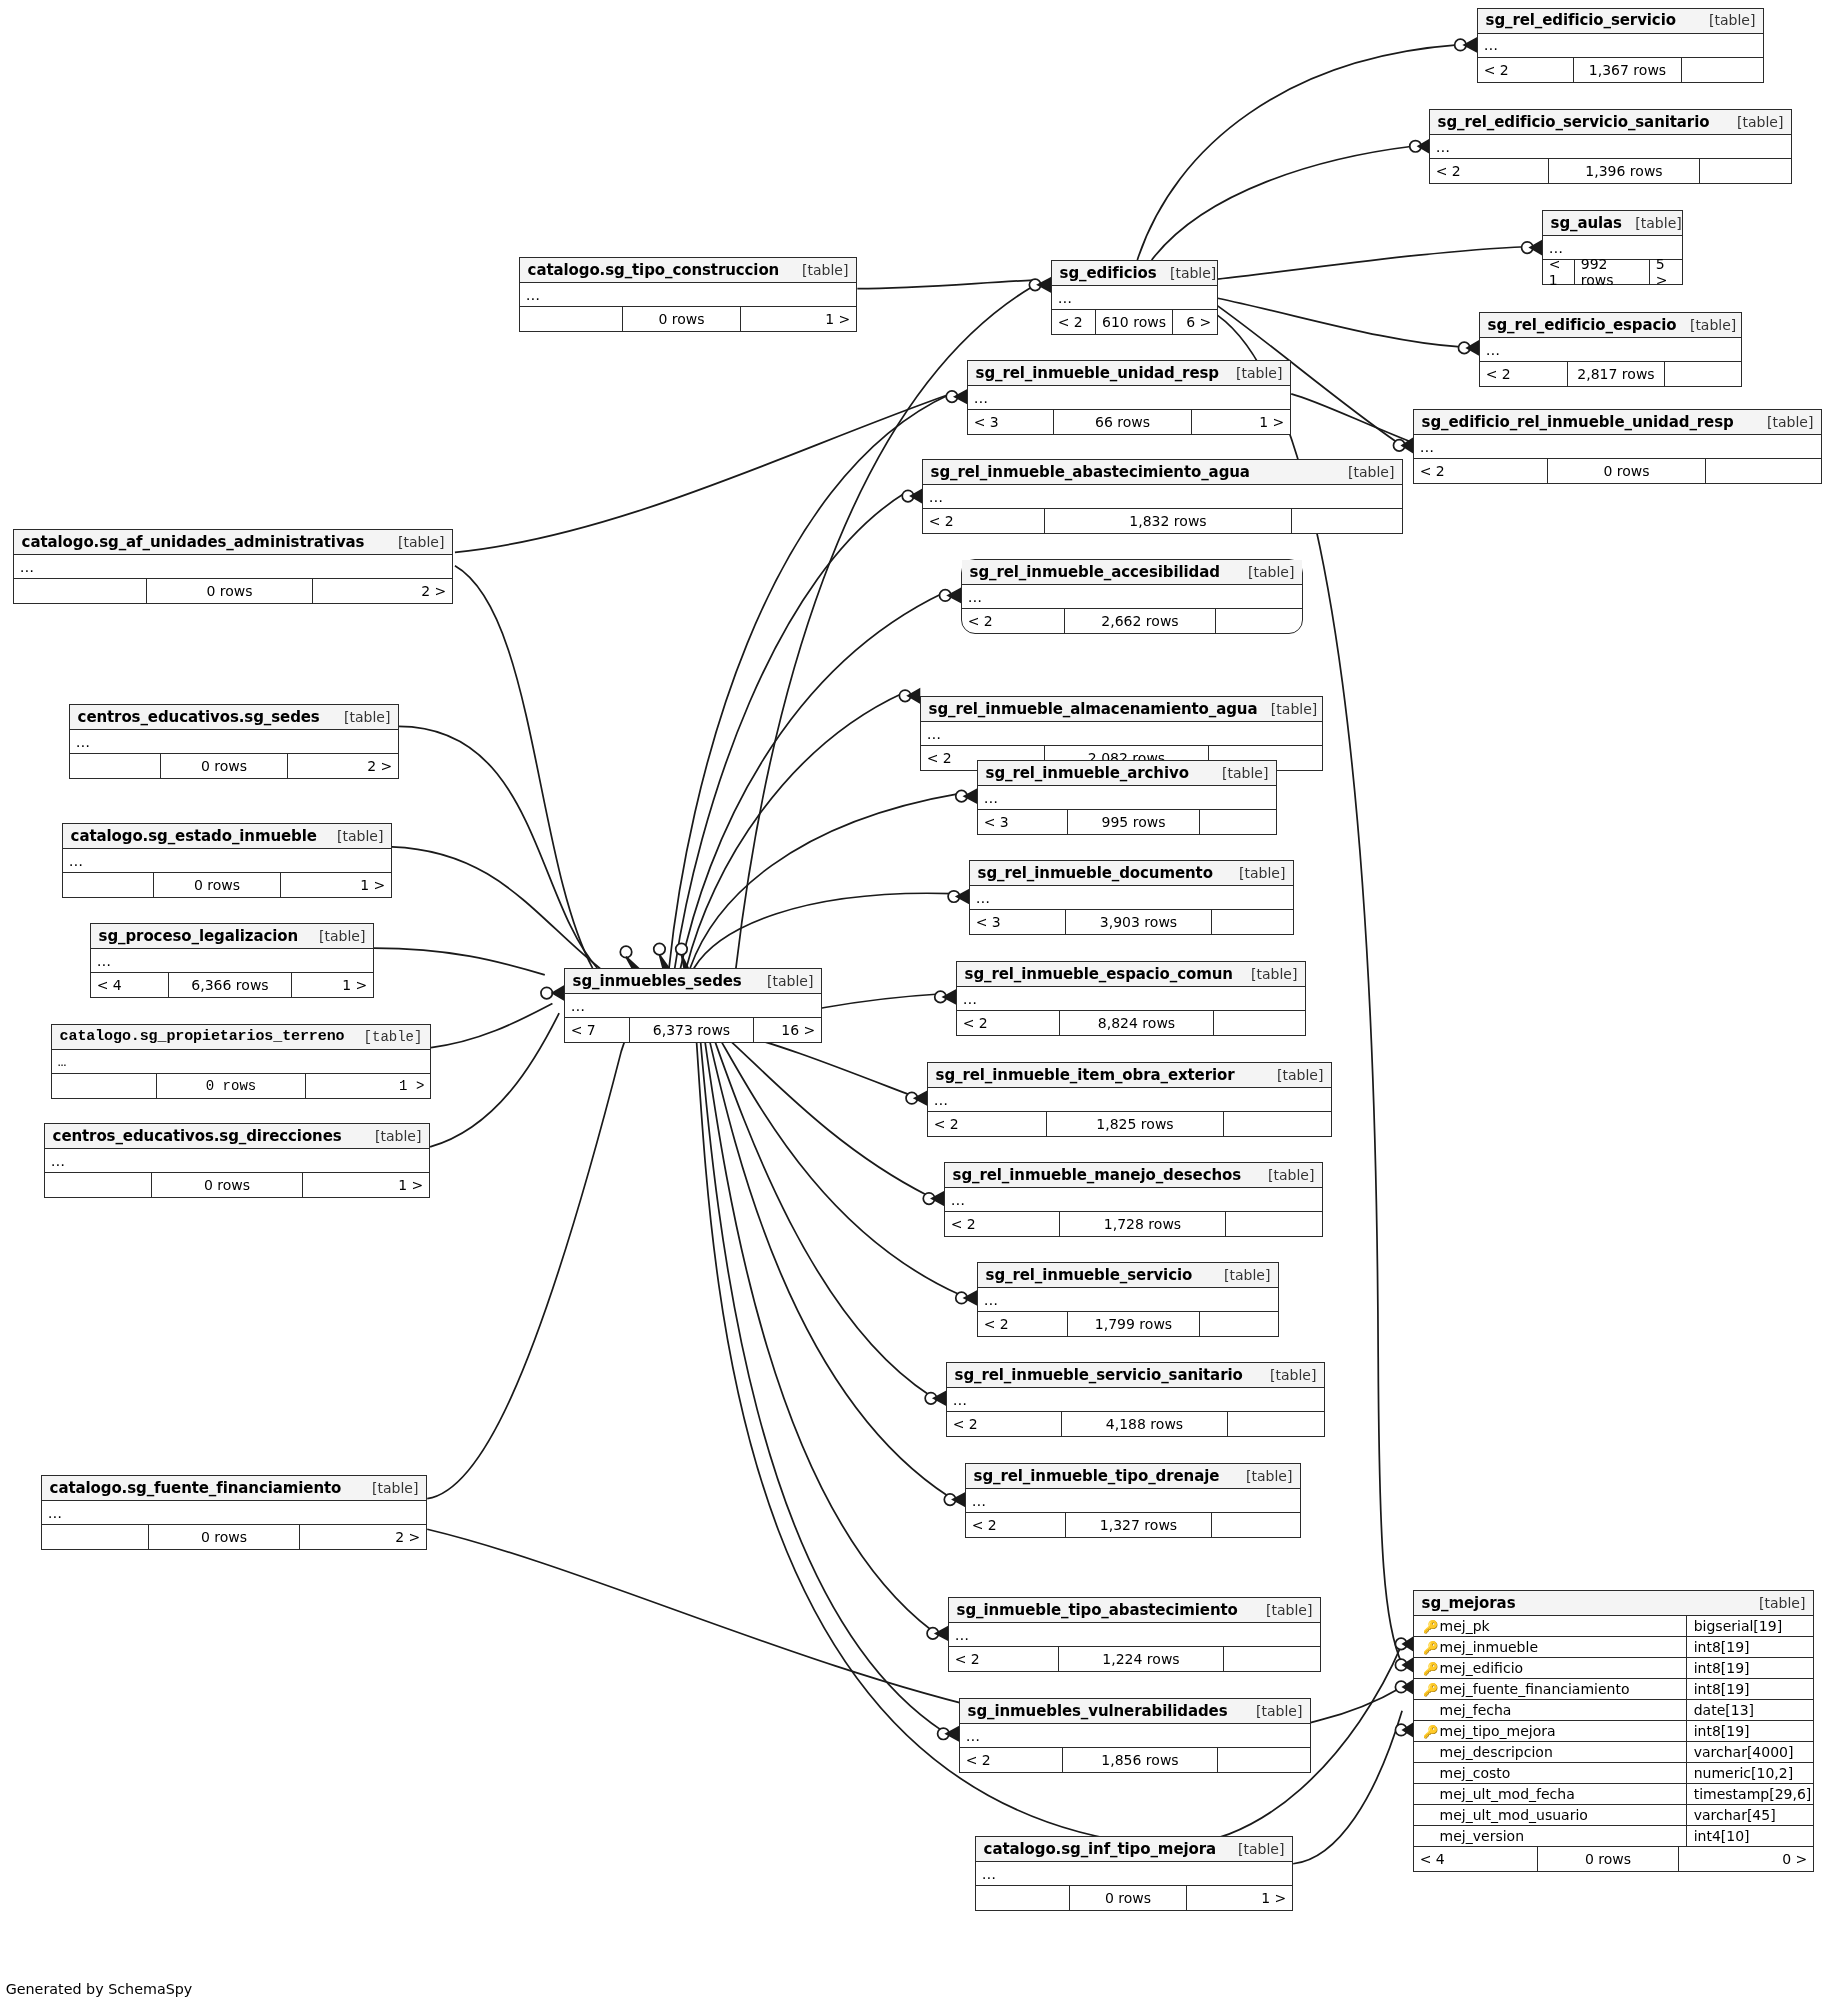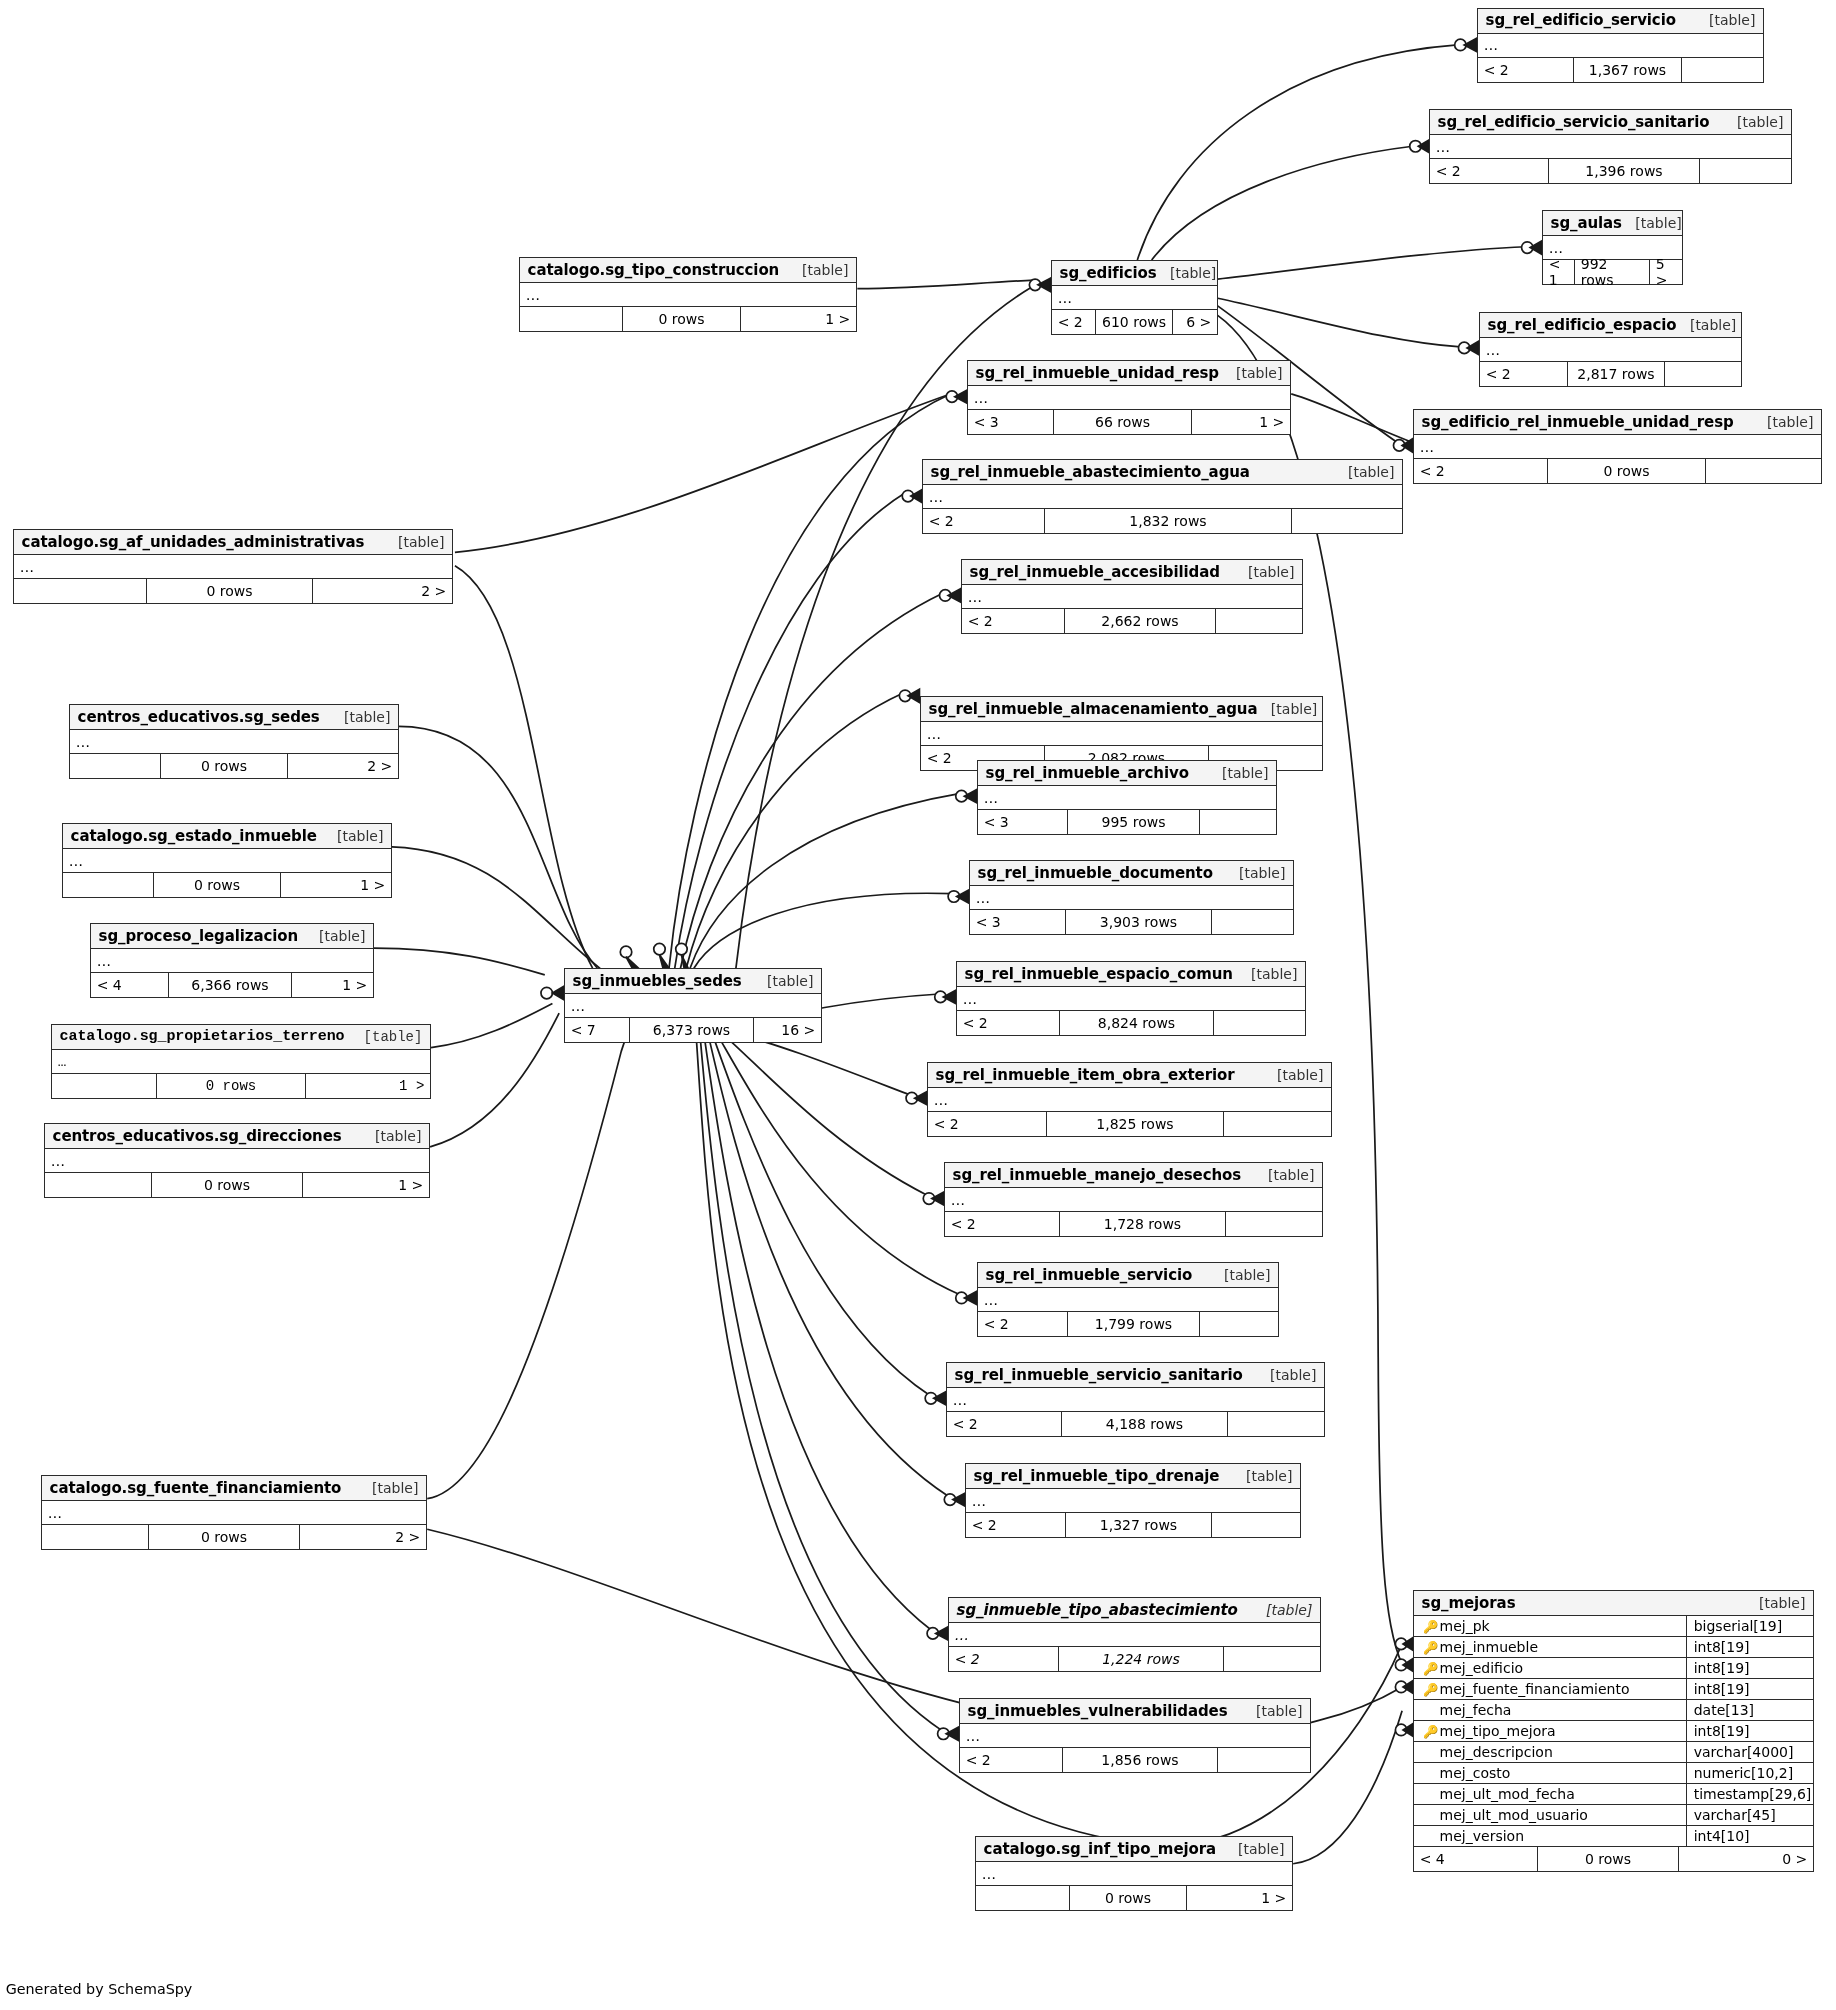--- a/index.html
+++ b/index.html
@@ -455,21 +455,21 @@
           <span class="tbl-name">sg_rel_inmueble_abastecimiento_agua</span>
           <span class="tbl-kind">[table]</span>
         </div>
         <div class="tbl-ellipsis">…</div>
         <div class="tbl-foot">
           <div class="foot-left" style="width: 122px;">&lt; 2</div>
           <div class="foot-mid">1,832 rows</div>
           <div class="foot-right" style="width: 110px;"></div>
         </div>
       </div>
-      <div class="tbl" style="left: 961px; top: 559px; width: 342px;">
+      <div class="tbl" style="left: 961px; top: 559px; width: 342px; border-radius: 14px;">
         <div class="tbl-head">
           <span class="tbl-name">sg_rel_inmueble_accesibilidad</span>
           <span class="tbl-kind">[table]</span>
         </div>
         <div class="tbl-ellipsis">…</div>
         <div class="tbl-foot">
           <div class="foot-left" style="width: 103px;">&lt; 2</div>
           <div class="foot-mid">2,662 rows</div>
           <div class="foot-right" style="width: 86px;"></div>
         </div>
@@ -575,21 +575,21 @@
           <span class="tbl-name">sg_rel_inmueble_tipo_drenaje</span>
           <span class="tbl-kind">[table]</span>
         </div>
         <div class="tbl-ellipsis">…</div>
         <div class="tbl-foot">
           <div class="foot-left" style="width: 100px;">&lt; 2</div>
           <div class="foot-mid">1,327 rows</div>
           <div class="foot-right" style="width: 88px;"></div>
         </div>
       </div>
-      <div class="tbl" style="left: 948px; top: 1597px; width: 373px; font-style: italic;">
+      <div class="tbl" style="left: 948px; top: 1597px; width: 373px;">
         <div class="tbl-head">
           <span class="tbl-name">sg_inmueble_tipo_abastecimiento</span>
           <span class="tbl-kind">[table]</span>
         </div>
         <div class="tbl-ellipsis">…</div>
         <div class="tbl-foot">
           <div class="foot-left" style="width: 110px;">&lt; 2</div>
           <div class="foot-mid">1,224 rows</div>
           <div class="foot-right" style="width: 96px;"></div>
         </div>

